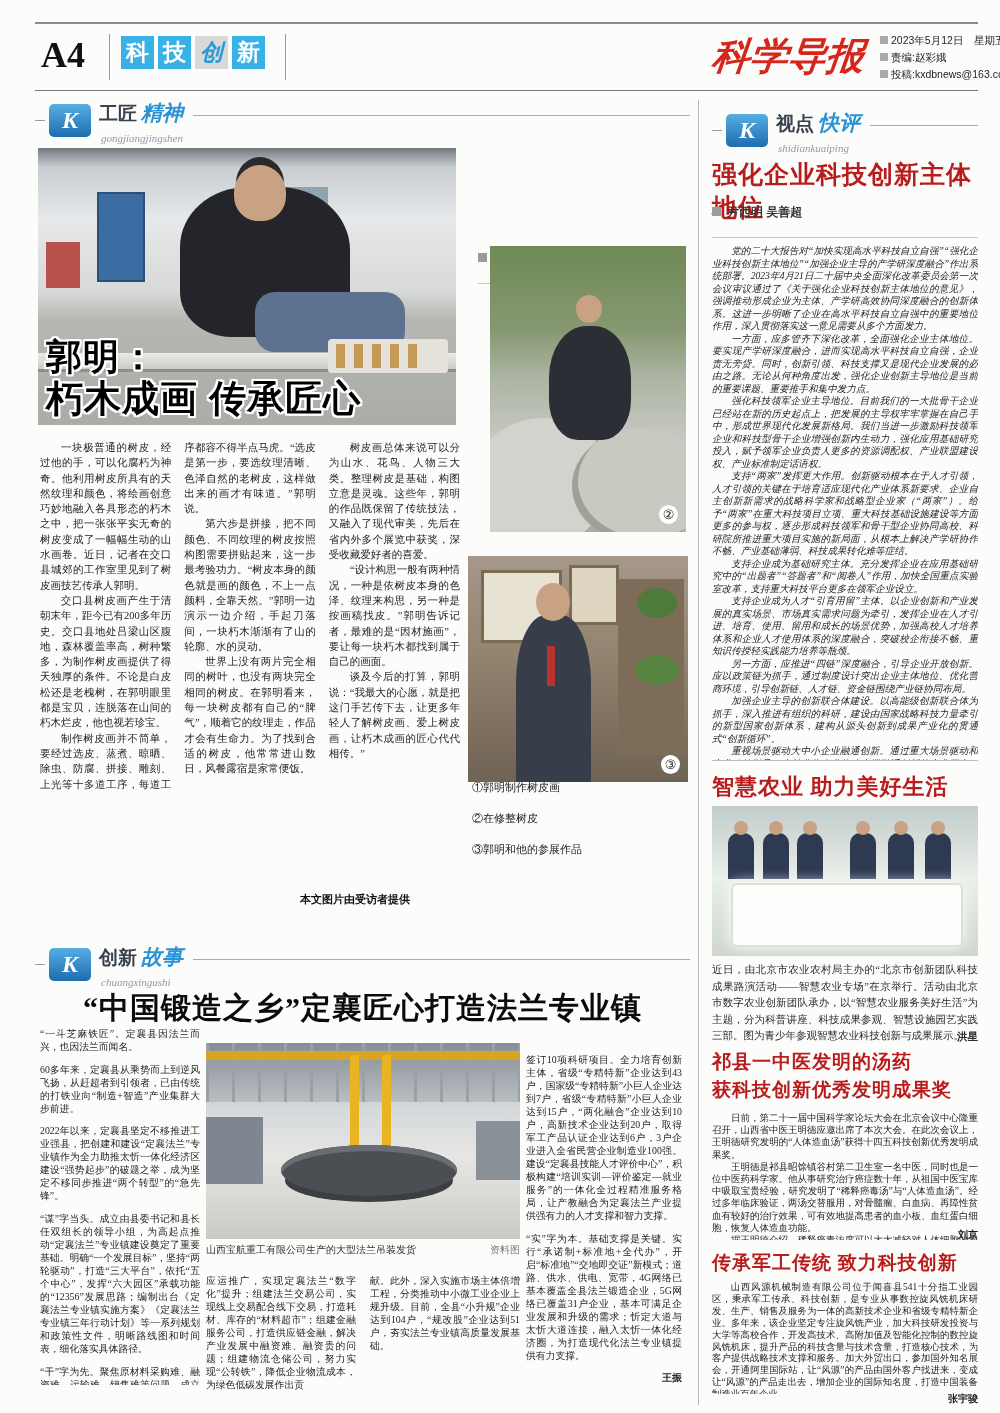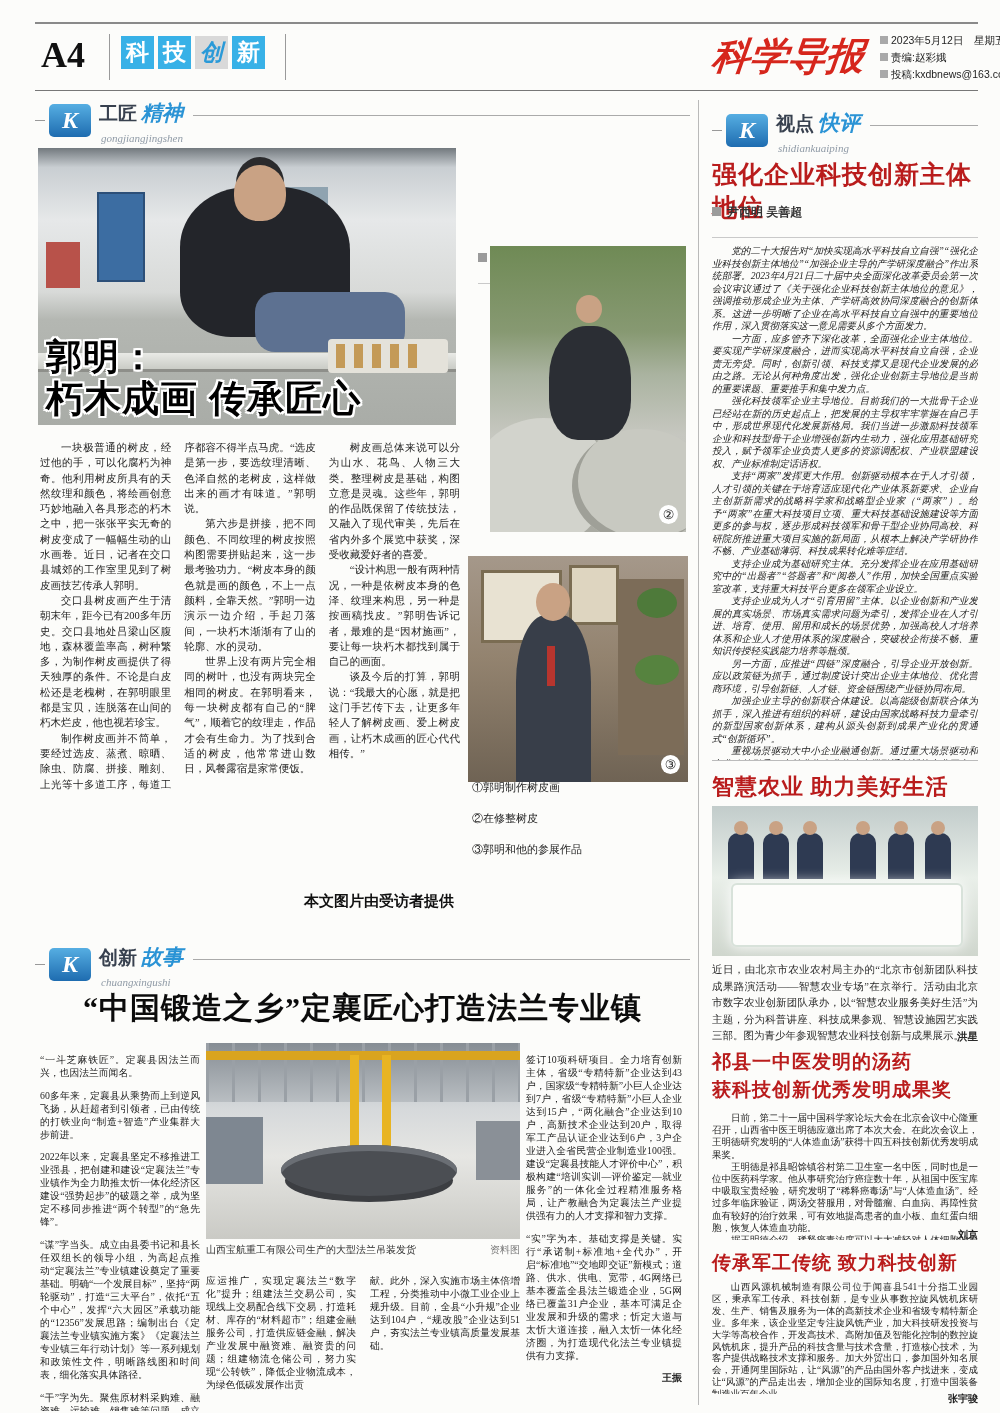--- a/index.html
+++ b/index.html
@@ -81,21 +81,21 @@
   #p5 .ring{left:24%;top:52%;width:56%;height:26%;background:#4b4e53;border-radius:50%;box-shadow:inset 0 6px 0 #6a6e74,0 10px 0 -4px #3c3e42;}
   #p5 .mach{left:0;top:38%;width:18%;height:34%;background:#7e8791;}
   #p5 .mach2{right:0;top:40%;width:14%;height:30%;background:#8a9097;}
   
   .byline{position:absolute;font-family:"Liberation Sans",sans-serif;font-size:12px;font-weight:bold;color:#333;
           border-bottom:1px solid #c9c9c9;padding-bottom:16px;}
   .byline .sq{display:inline-block;width:9px;height:9px;background:#9b9b9b;margin-right:6px;}
   .bodycols{position:absolute;column-count:3;column-gap:13px;font-size:10.5px;line-height:15.3px;
             text-align:justify;color:#222;overflow:hidden;}
   .bodycols p,.colflow p{margin:0;text-indent:2em;}
-  .credit{position:absolute;font-size:15px;font-weight:bold;color:#111;text-align:center;}
+  .credit{position:absolute;font-size:11px;font-weight:bold;color:#111;text-align:left;}
   .caplist{position:absolute;font-size:11px;color:#222;font-family:"Liberation Sans",sans-serif;}
   .caplist div{margin-bottom:16px;}
   
   .vrule{position:absolute;width:1px;background:#b9b9b9;}
   .hrule{position:absolute;height:1px;background:#bbb;}
   .headline-sans{position:absolute;font-family:Liberation Serif, serif;font-weight:900;color:#b91c1c;letter-spacing:1px;}
   .colflow{position:absolute;text-align:justify;color:#222;overflow:hidden;}
   .kai{font-style:italic;}
   .author{text-align:right;font-weight:bold;text-indent:0;}
   .capA{position:absolute;font-size:10.5px;line-height:16.5px;text-align:justify;color:#2a2a2a;}
@@ -213,21 +213,21 @@
     <span class="sec-titles">
       <span class="sec-plain">创新</span>
       <span class="sec-script">故事</span>
       <span class="sec-pinyin">chuangxingushi</span>
     </span>
     <span class="sec-rule"></span>
   </div>
 
   <div class="headline-serif" style="left:35px;top:988px;width:655px;">“中国锻造之乡”定襄匠心打造法兰专业镇</div>
 
-  <div class="fcol" style="left:40px;top:1043px;width:160px;height:368px;">
+  <div class="fcol" style="left:40px;top:1017px;width:160px;height:368px;">
       <p>“一斗芝麻铁匠”。定襄县因法兰而兴，也因法兰而闻名。</p>
       <p>60多年来，定襄县从乘势而上到逆风飞扬，从赶超者到引领者，已由传统的打铁业向“制造+智造”产业集群大步前进。</p>
       <p>2022年以来，定襄县坚定不移推进工业强县，把创建和建设“定襄法兰”专业镇作为全力助推太忻一体化经济区建设“强势起步”的破题之举，成为坚定不移同步推进“两个转型”的“急先锋”。</p>
       <p>“谋”字当头。成立由县委书记和县长任双组长的领导小组，为高起点推动“定襄法兰”专业镇建设奠定了重要基础。明确“一个发展目标”，坚持“两轮驱动”，打造“三大平台”，依托“五个中心”，发挥“六大园区”承载功能的“12356”发展思路；编制出台《定襄法兰专业镇实施方案》《定襄法兰专业镇三年行动计划》等一系列规划和政策性文件，明晰路线图和时间表，细化落实具体路径。</p>
       <p>“干”字为先。聚焦原材料采购难、融资难、运输难、销售难等问题，成立定襄县盛锻造产业发展运营集团有限公司，下设6个分公司，全力推动锻造企业降本增效。</p>
     </div>
 
   <div class="photo" id="p5" style="left:206px;top:1043px;width:314px;height:196px;">
     <div class="ph-shape roof"></div>
     <div class="ph-shape beam"></div>

